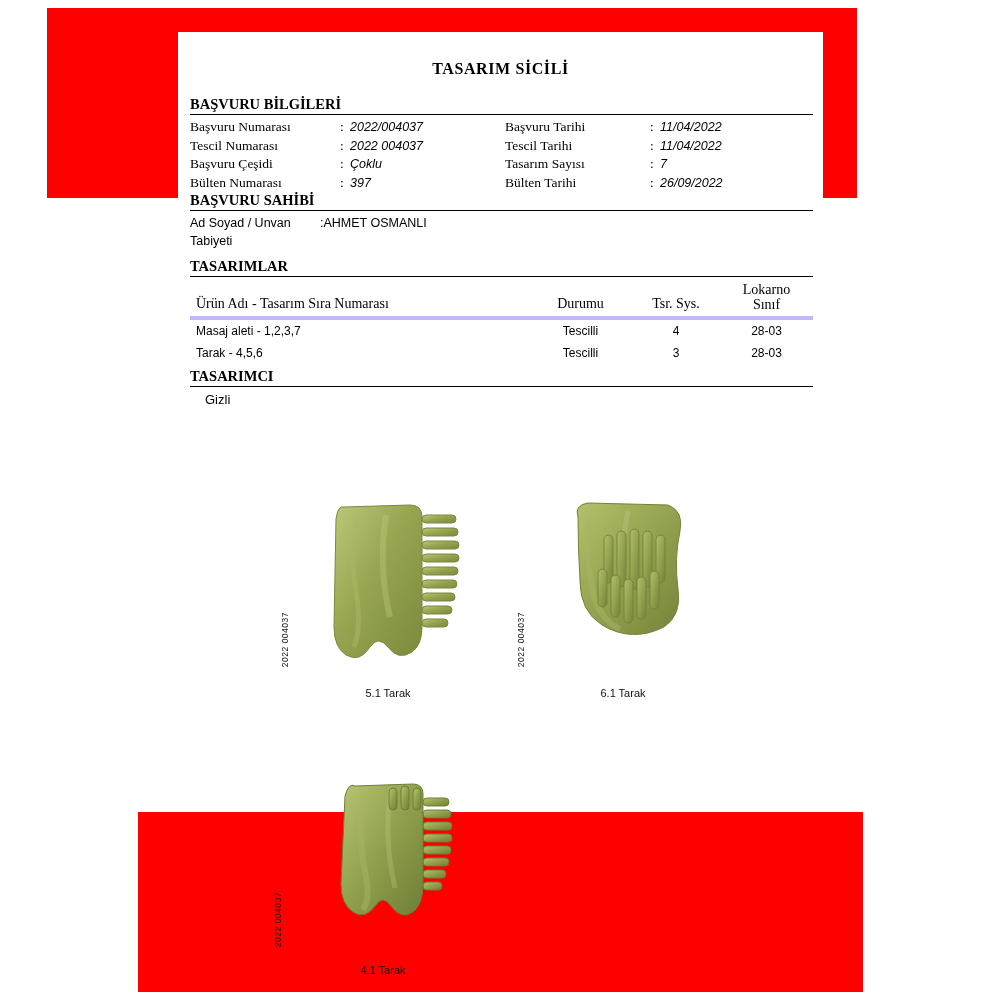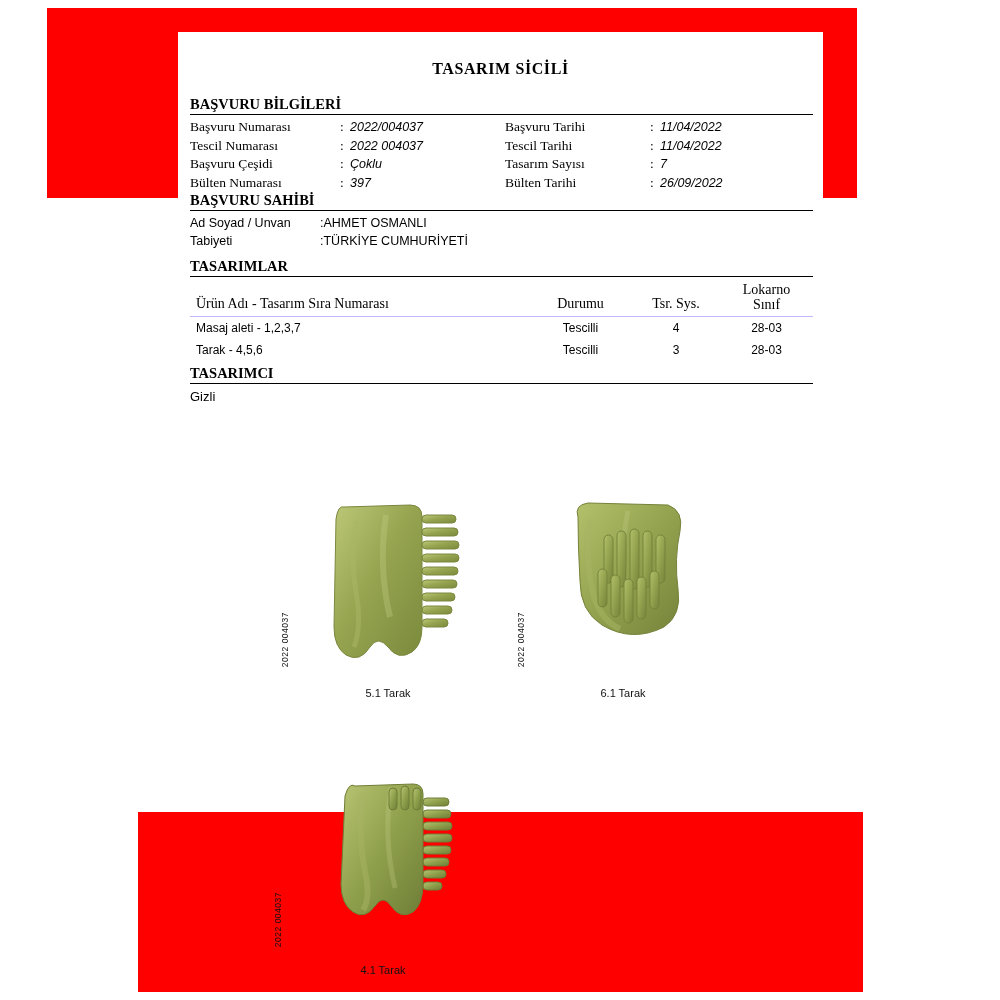--- a/index.html
+++ b/index.html
@@ -81,40 +81,40 @@
     margin: 4px 10px 0 12px;
     width: calc(100% - 22px);
     border-collapse: collapse;
     color: #000;
   }
   .designs th {
     font-family: "Liberation Serif", serif;
     font-weight: normal;
     font-size: 14px;
     padding: 1px 4px 4px 4px;
-    border-bottom: 1px solid #c4b5fd;
+    border-bottom: 4px solid #c4b5fd;
     vertical-align: bottom;
   }
   .designs th.prod { text-align: left; padding-left: 6px; }
   .designs th.dur  { text-align: center; width: 95px; }
   .designs th.tsr  { text-align: center; width: 80px; }
   .designs th.lok  { text-align: center; width: 85px; line-height: 15px;}
   .designs td {
     font-family: "Liberation Sans", sans-serif;
     font-size: 12px;
     padding: 4px 4px;
     color: #000000;
   }
   .designs td.prod { text-align: left; padding-left: 6px; }
   .designs td.c { text-align: center; }
 
   .designer-name {
     font-family: "Liberation Sans", sans-serif;
     font-size: 13px;
-    margin: 5px 0 0 12px;
+    margin: 5px 0 0 27px;
     color: #000;
   }
 
   
   #figures {
     position: absolute;
     left: 0;
     top: 430px;
     width: 645px;
     height: 490px;
@@ -185,21 +185,20 @@
     </div>
   </div>
 
   <div style="">
     <div class="section-head">BAŞVURU SAHİBİ</div>
     <div class="rule"></div>
     <div class="owner-grid">
       <div>Ad Soyad / Unvan</div>
       <div>:AHMET OSMANLI</div>
       <div>Tabiyeti</div>
-      <div>:TÜRKİYE CUMHURİYETİ</div>
     </div>
   </div>
 
   <div style="margin-top:8px;">
     <div class="section-head">TASARIMLAR</div>
     <div class="rule"></div>
     <table class="designs">
       <thead>
         <tr>
           <th class="prod">Ürün Adı - Tasarım Sıra Numarası</th>

